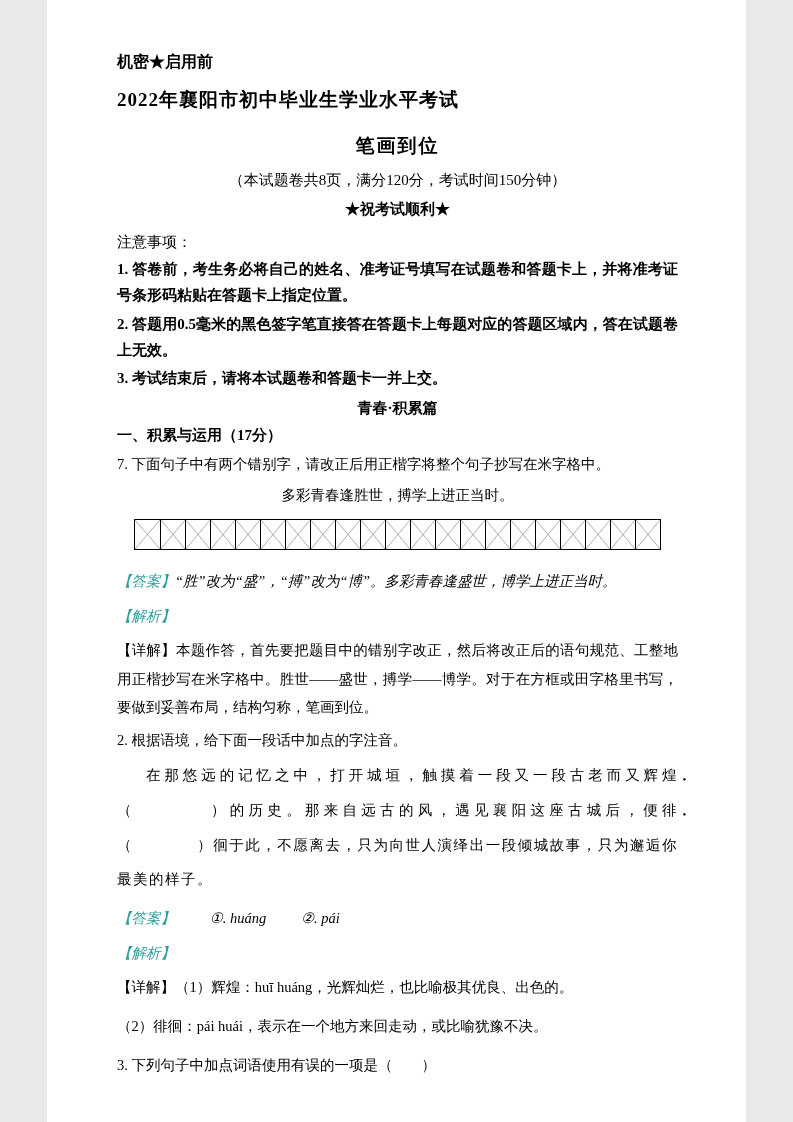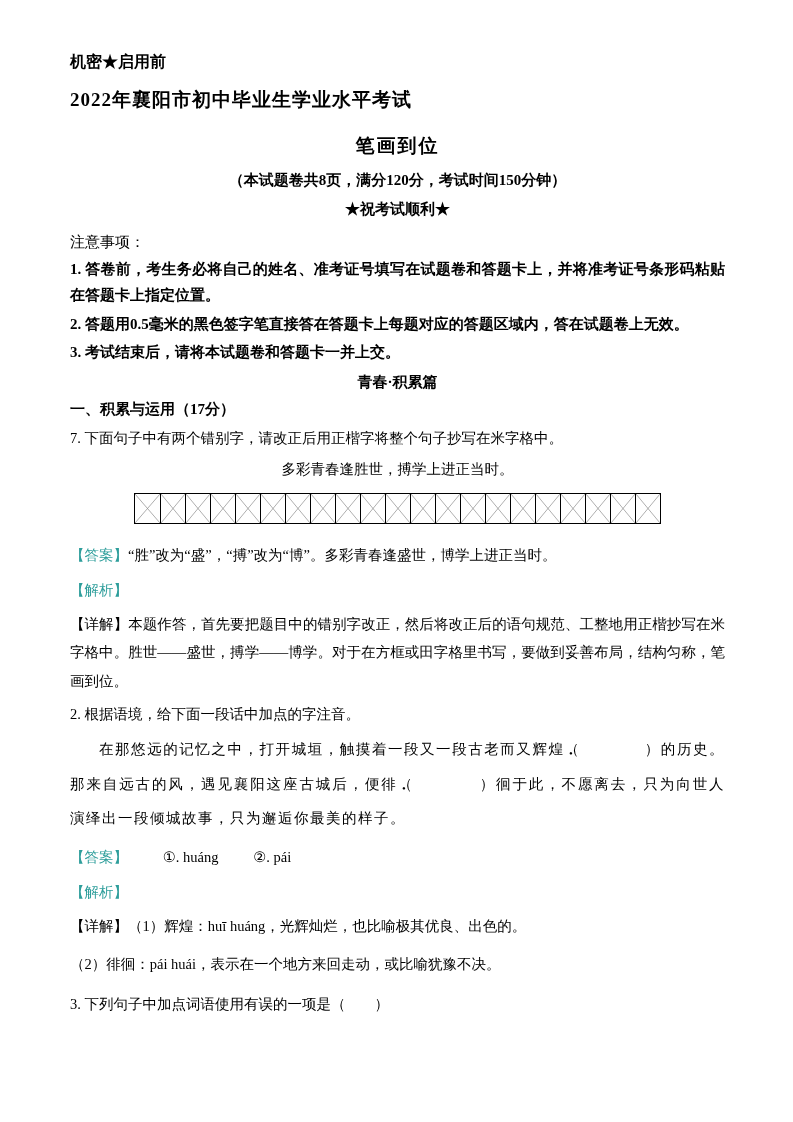--- a/index.html
+++ b/index.html
@@ -1,46 +1,46 @@
 <!DOCTYPE html>
 <html style="--accent: #2e9e9b;"><head>
 <meta charset="utf-8">
 <style>
   * { box-sizing: border-box; }
   html, body { margin: 0; padding: 0; background: #e9e9e9; }
   .page {
     position: relative;
-    width: 793px;
+    width: 699px;
     height: 1122px;
     margin: 0 auto;
     background: #ffffff;
     font-family: "Liberation Serif", "DejaVu Serif", serif;
     color: #000;
     font-size: 14.5px;
     padding: 52px 68px 40px 70px;
     overflow: hidden;
   }
   .classified { font-weight: bold; font-size: 16px; margin-bottom: 10px; }
   .exam-title { text-align: left; font-weight: bold; font-size: 19px; margin: 14px 0 16px 0; letter-spacing: 1px; }
   .subject-title { text-align: center; font-weight: bold; font-size: 19px; margin: 20px 0 12px 0; letter-spacing: 2px; }
-  .exam-info { text-align: center; font-weight: bold; font-size: 15px; margin: 8px 0; }
+  .exam-info { text-align: center; font-weight: normal; font-size: 15px; margin: 8px 0; }
   .exam-wish { text-align: center; font-weight: bold; font-size: 15px; margin: 10px 0 14px 0; }
   .notice-heading { font-weight: normal; font-size: 15px; margin: 6px 0 4px 0; }
   .notice-item { font-weight: bold; font-size: 15px; line-height: 1.75; text-align: justify; margin: 2px 0; }
   .section-title { text-align: center; font-weight: bold; font-size: 15px; margin: 8px 0 4px 0; }
   .section-subtitle { text-align: center; font-weight: bold; font-size: 15px; margin: 6px 0 8px 0; }
   .part-heading { font-weight: bold; font-size: 15px; margin: 8px 0 10px 0; }
   .q-prompt { font-size: 14.5px; margin: 10px 0 8px 0; }
   .practice-sentence { text-align: center; font-size: 14.5px; margin: 12px 0 10px 0; }
   .mz-row { display: flex; border: 1px solid #000; width: -moz-fit-content; width: fit-content; margin: 14px auto 22px auto; }
   .mz-cell { width: 25px; height: 29px; position: relative; }
   .mz-cell + .mz-cell { border-left: 1px solid #000; }
   .mz-cell svg { display: block; width: 100%; height: 100%; }
   .mz-cell line { stroke: #8a8a8a; stroke-width: 0.7; }
-  .answer-line { margin: 18px 0 10px 0; font-size: 14.5px; text-align: justify; }
+  .answer-line { margin: 18px 0 10px 0; font-size: 14.5px; text-align: justify; font-style: italic; }
   .ans-label { color: var(--accent, #2e9e9b); }
   .analysis-line { margin: 16px 0 10px 0; }
   .detail-text { font-size: 14.5px; line-height: 1.95; text-align: justify; margin: 10px 0; }
   .passage { font-size: 14.5px; line-height: 2.4; letter-spacing: 1.5px; text-align: justify; text-indent: 2em; margin: 6px 0 4px 0; }
   .dot-char { position: relative; }
   .dot-char::after { content: "•"; position: absolute; left: 50%; transform: translateX(-50%); bottom: -0.85em; font-size: 0.75em; letter-spacing: 0; }
   .ans-item { margin-left: 2.4em; }
   .q2-answer { margin: 12px 0 10px 0; }
   .q3-prompt { margin-top: 16px; }
 </style>

